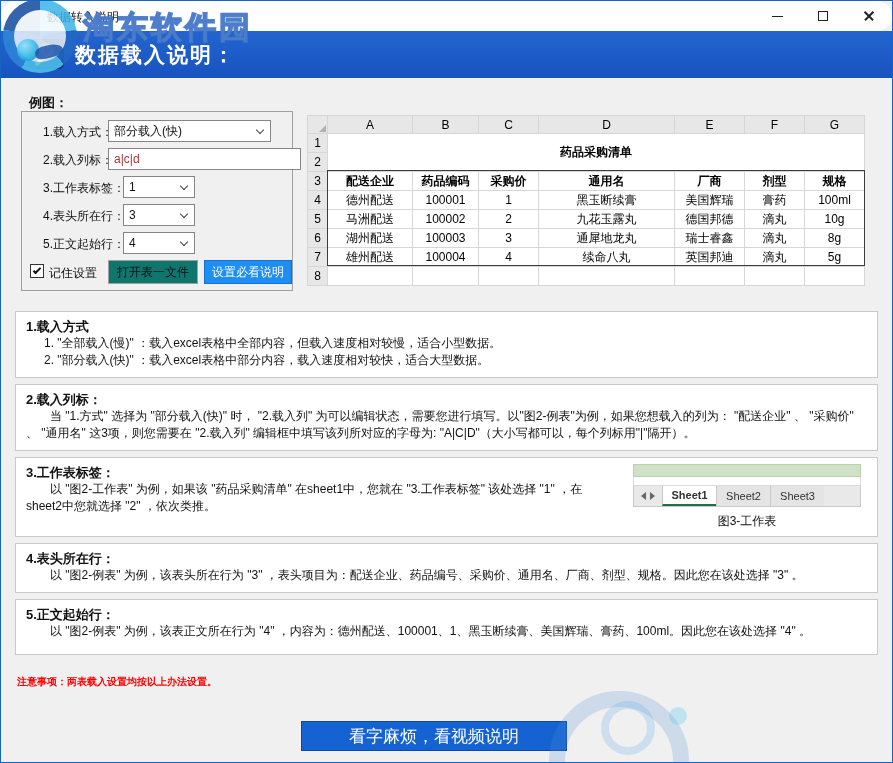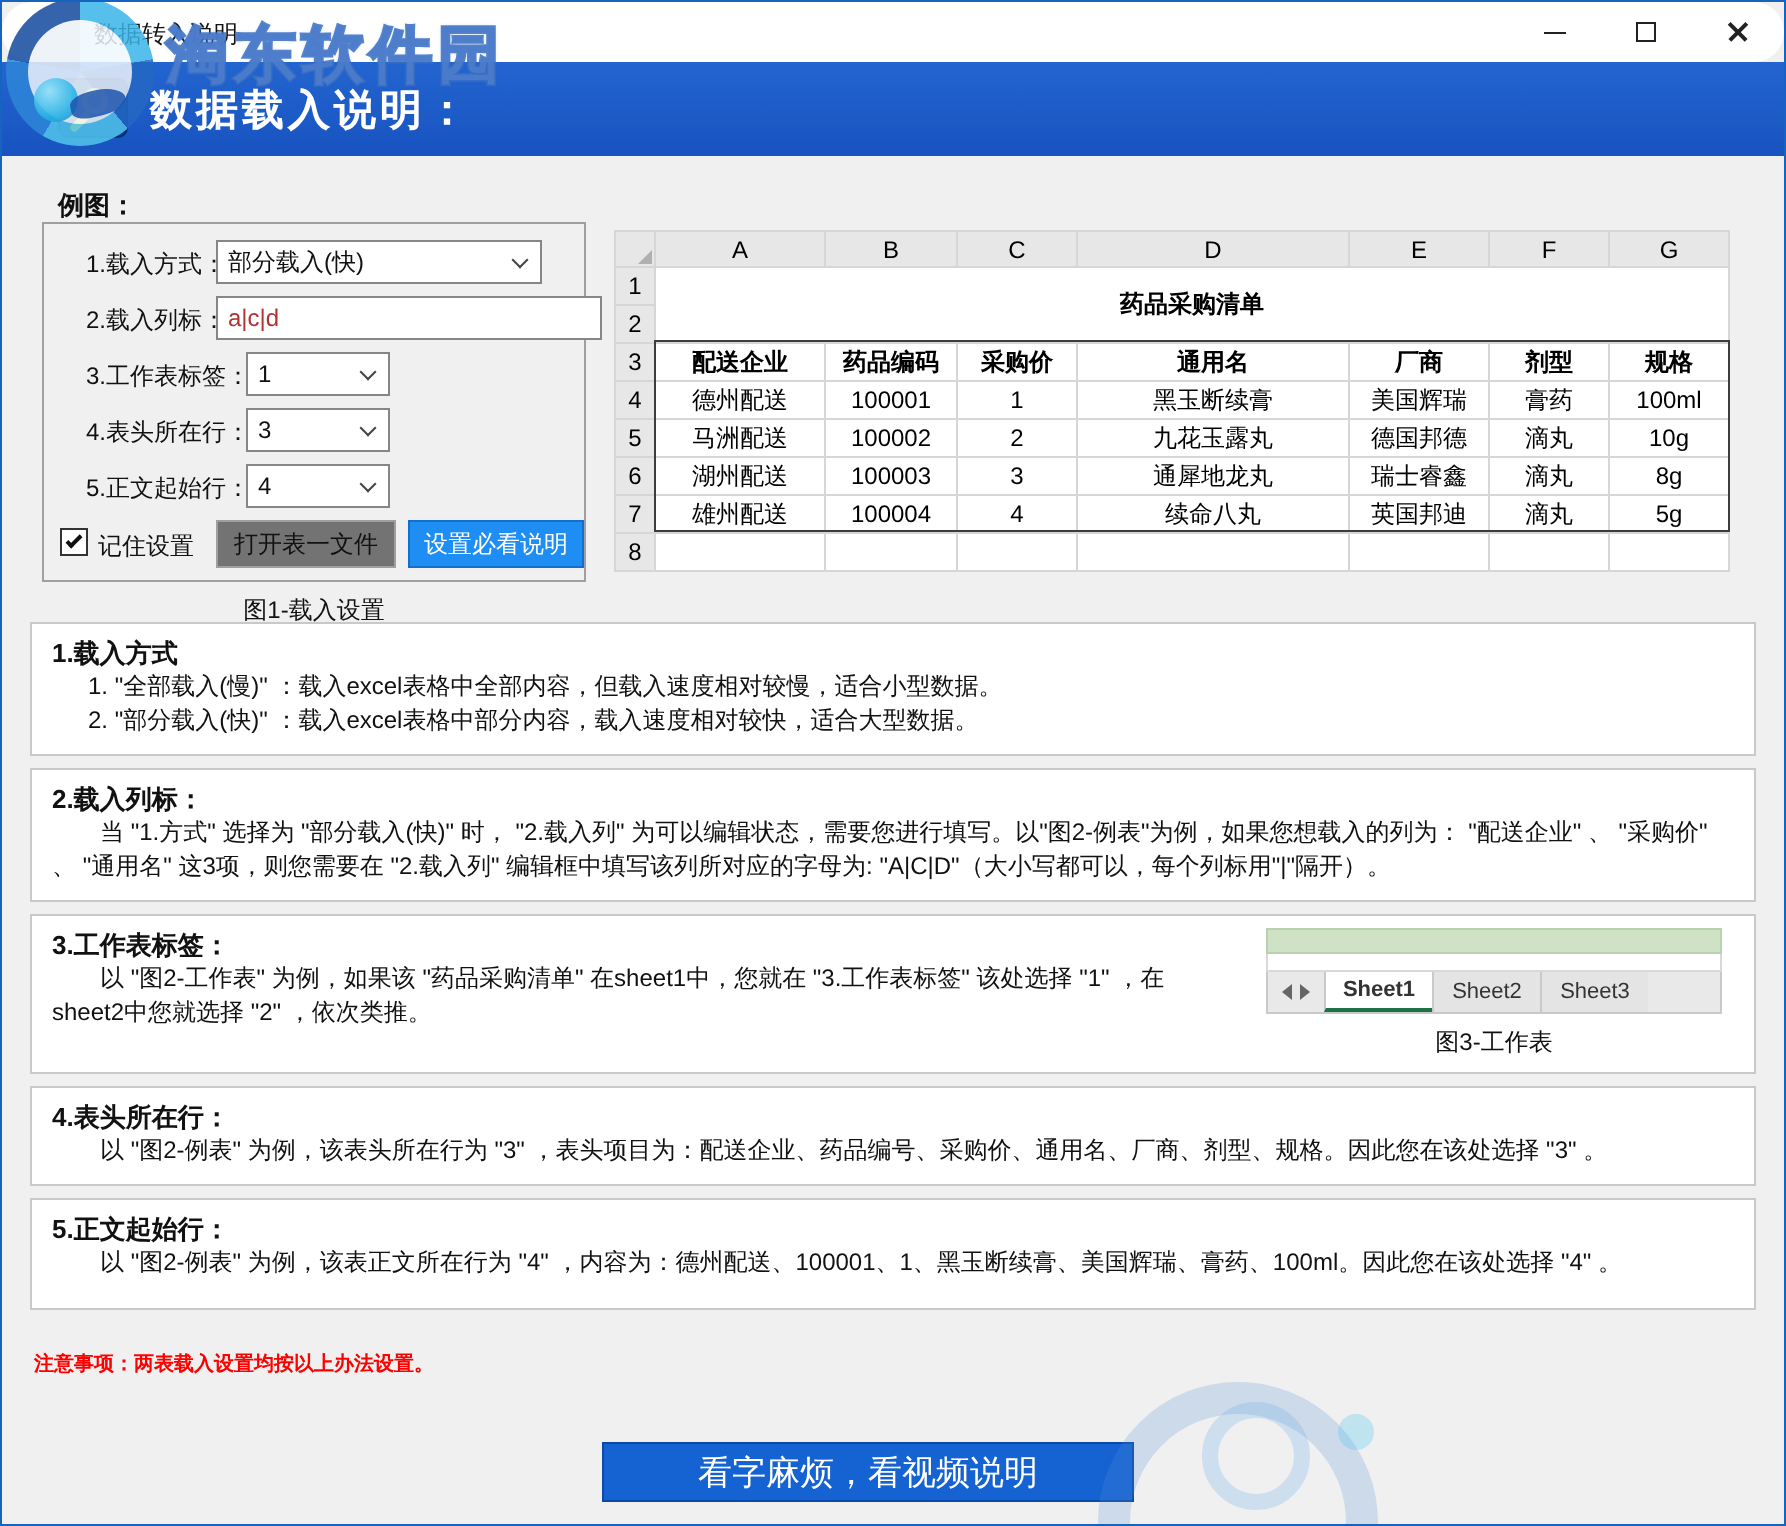--- a/index.html
+++ b/index.html
@@ -41,21 +41,21 @@
     font-size:12px; line-height:20px; padding:0 20px 0 5px; color:#111; overflow:hidden; white-space:nowrap; }
   .dd-arrow { position:absolute; right:7px; top:6px; width:6px; height:6px;
     border-right:1.6px solid #444; border-bottom:1.6px solid #444; transform:rotate(45deg); }
   .tin { position:absolute; height:22px; background:#fff; border:1px solid #868686;
     font-size:12px; padding:0 5px; color:#b03232; font-family:inherit; }
   .checkbox { position:absolute; left:8px; top:152px; width:14px; height:14px; background:#fff; border:1px solid #333; }
   .checkbox .check { position:absolute; left:2px; top:3px; width:8px; height:4px;
     border-left:2px solid #111; border-bottom:2px solid #111; transform:rotate(-45deg); }
   .remember-label { position:absolute; left:27px; top:153px; font-size:12px; color:#111; }
   .btn-gray { position:absolute; left:86px; top:148px; width:90px; height:24px;
-    background:#737373; border:1px solid #9f9f9f; font-size:12px; color:#111;
+    background:#0f766e; border:1px solid #9f9f9f; font-size:12px; color:#111;
     display:flex; align-items:center; justify-content:center; }
   .btn-blue { position:absolute; left:182px; top:148px; width:88px; height:24px;
     background:#1e8ef5; border:1px solid #1470cc; font-size:12px; color:#fff;
     display:flex; align-items:center; justify-content:center; }
   .fig-caption { position:absolute; font-size:12px; color:#111; text-align:center; }
 
   
   .table-wrap { position:absolute; left:306px; top:37px; width:558px; }
   table.xl { border-collapse:collapse; table-layout:fixed; background:#fff; }
   table.xl td { height:19px; padding:0 2px; text-align:center; font-size:12px; color:#000;
@@ -190,21 +190,20 @@
           <i class="check"></i>
         </span>
       <span class="remember-label">记住设置</span>
       <div class="btn-gray">
           <span>打开表一文件</span>
         </div>
       <div class="btn-blue">
           <span>设置必看说明</span>
         </div>
     </div>
-    <div class="fig-caption" style="left:20px; top:219px; width:272px;">图1-载入设置</div>
 
     <div class="table-wrap">
       <table class="xl">
         <colgroup>
           <col style="width:20px">
             <col style="width:85px">
             <col style="width:66px">
             <col style="width:60px">
           <col style="width:136px">
             <col style="width:70px">

